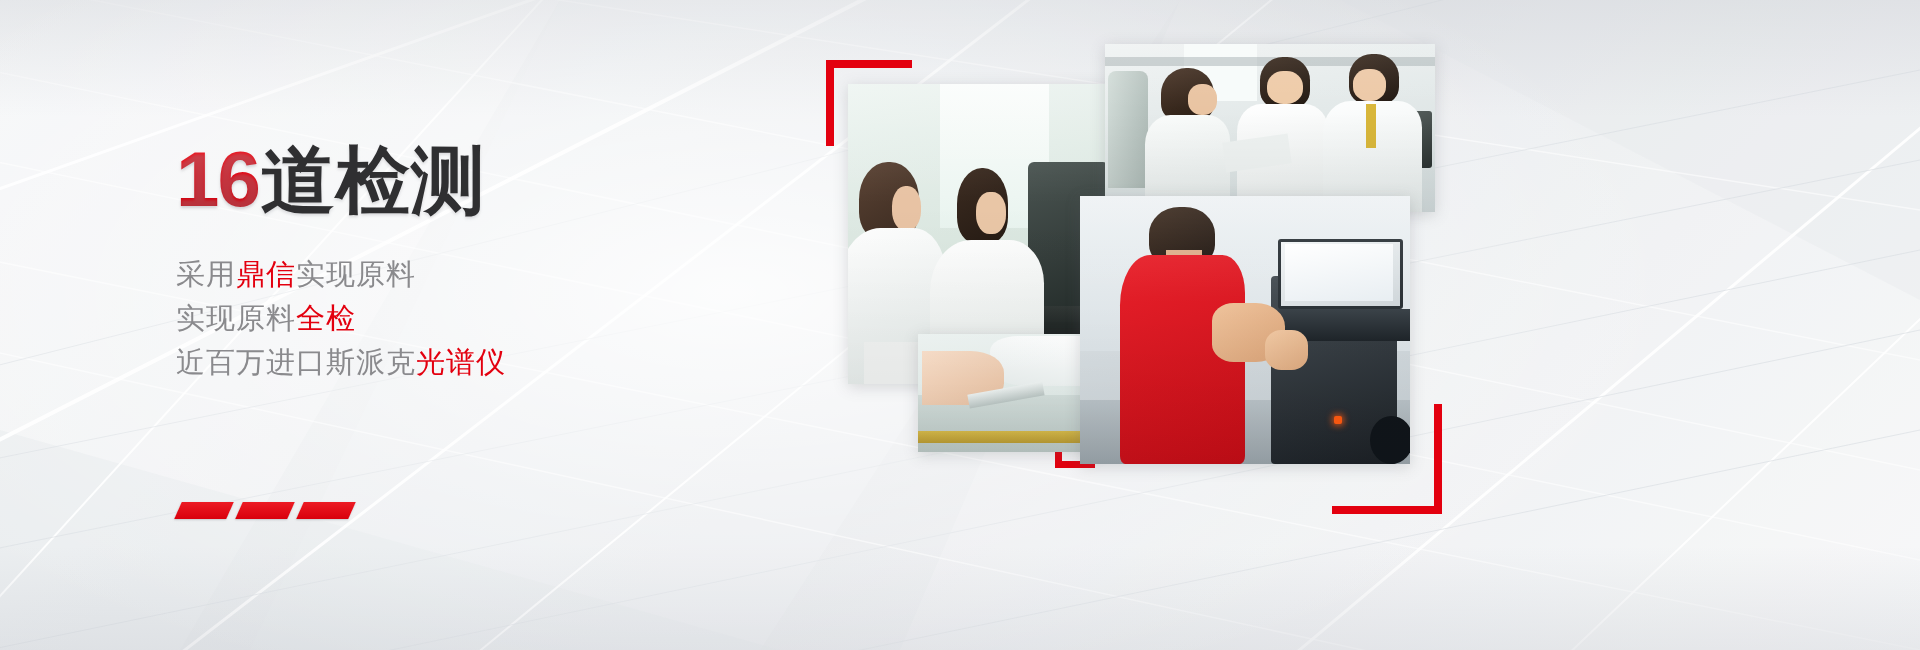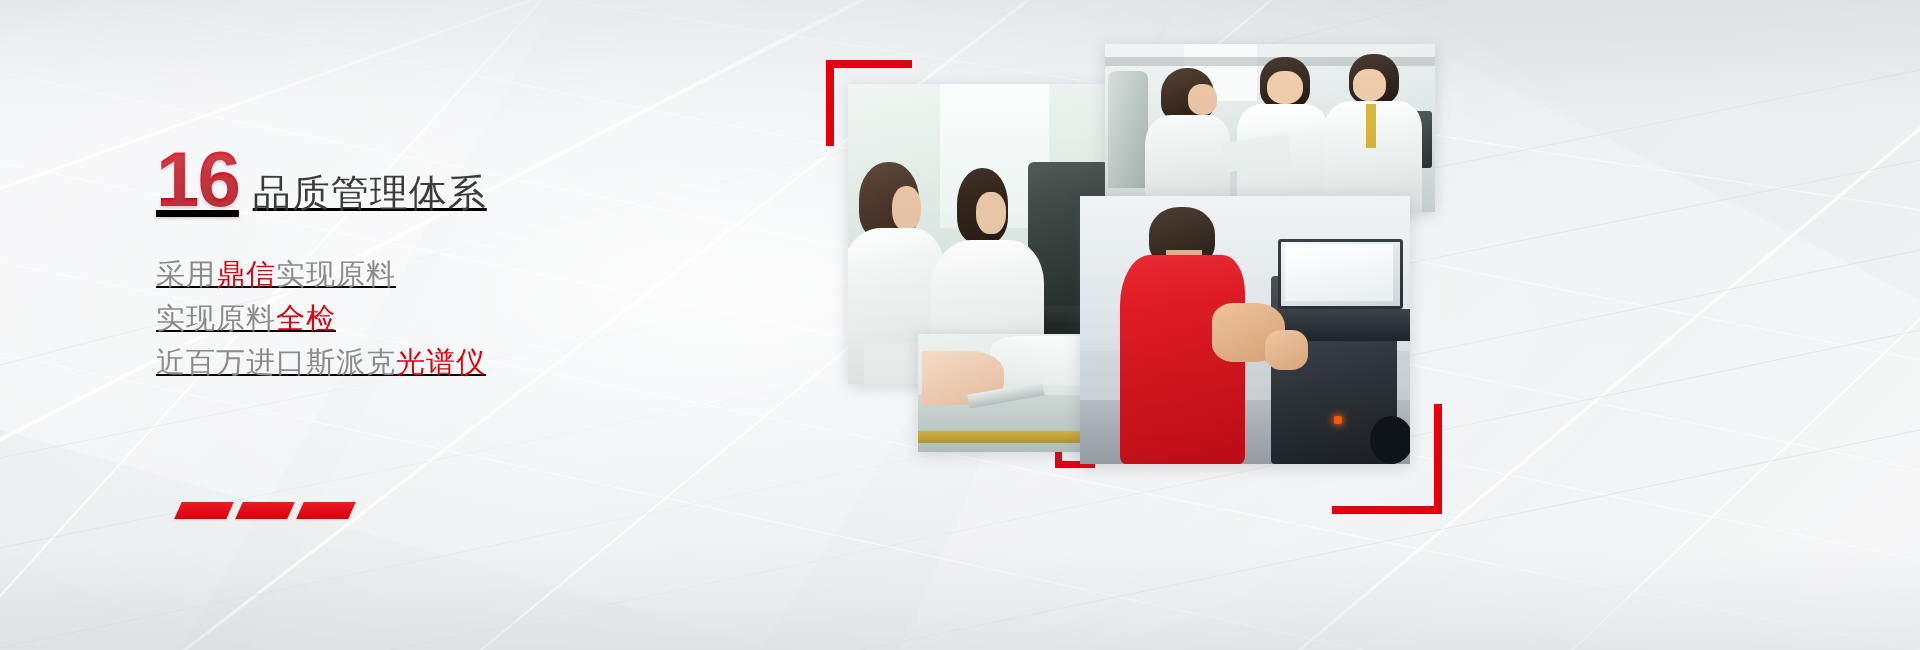--- a/index.html
+++ b/index.html
@@ -24,23 +24,22 @@
     background:
       radial-gradient(ellipse 70% 90% at 38% 45%, rgba(255,255,255,0.85) 0%, rgba(255,255,255,0.30) 42%, rgba(255,255,255,0) 72%),
       linear-gradient(180deg, rgba(208,211,216,0.45) 0%, rgba(255,255,255,0) 18%),
       linear-gradient(0deg, rgba(205,208,214,0.40) 0%, rgba(255,255,255,0) 16%);
     pointer-events: none;
   }
 
   
   .text-block {
     position: absolute;
-    left: 156px; top: 140px;
+    left: 176px; top: 140px;
     width: 640px;
-    text-decoration: underline;
   }
 
   .headline {
     display: flex;
     align-items: baseline;
     white-space: nowrap;
     line-height: 1;
   }
   .headline .num {
     font-size: 78px;
@@ -247,21 +246,21 @@
       <line x1="620" y1="700" x2="1920" y2="430"></line>
       <line x1="-60" y1="380" x2="1600" y2="-40"></line>
     </g>
   </svg>
   <div class="bg-vignette"></div>
 
   <div class="text-block">
 
     <div class="headline">
       <span class="num">16</span>
-      <span class="sub">品质管理体系</span>
+      <span class="kw">道检测</span>
     </div>
 
     <div class="lines">
       <div class="line">
         <span>采用</span><span class="hl">鼎信</span><span>实现原料</span>
       </div>
       <div class="line">
         <span>实现原料</span><span class="hl">全检</span><span></span>
       </div>
       <div class="line">

